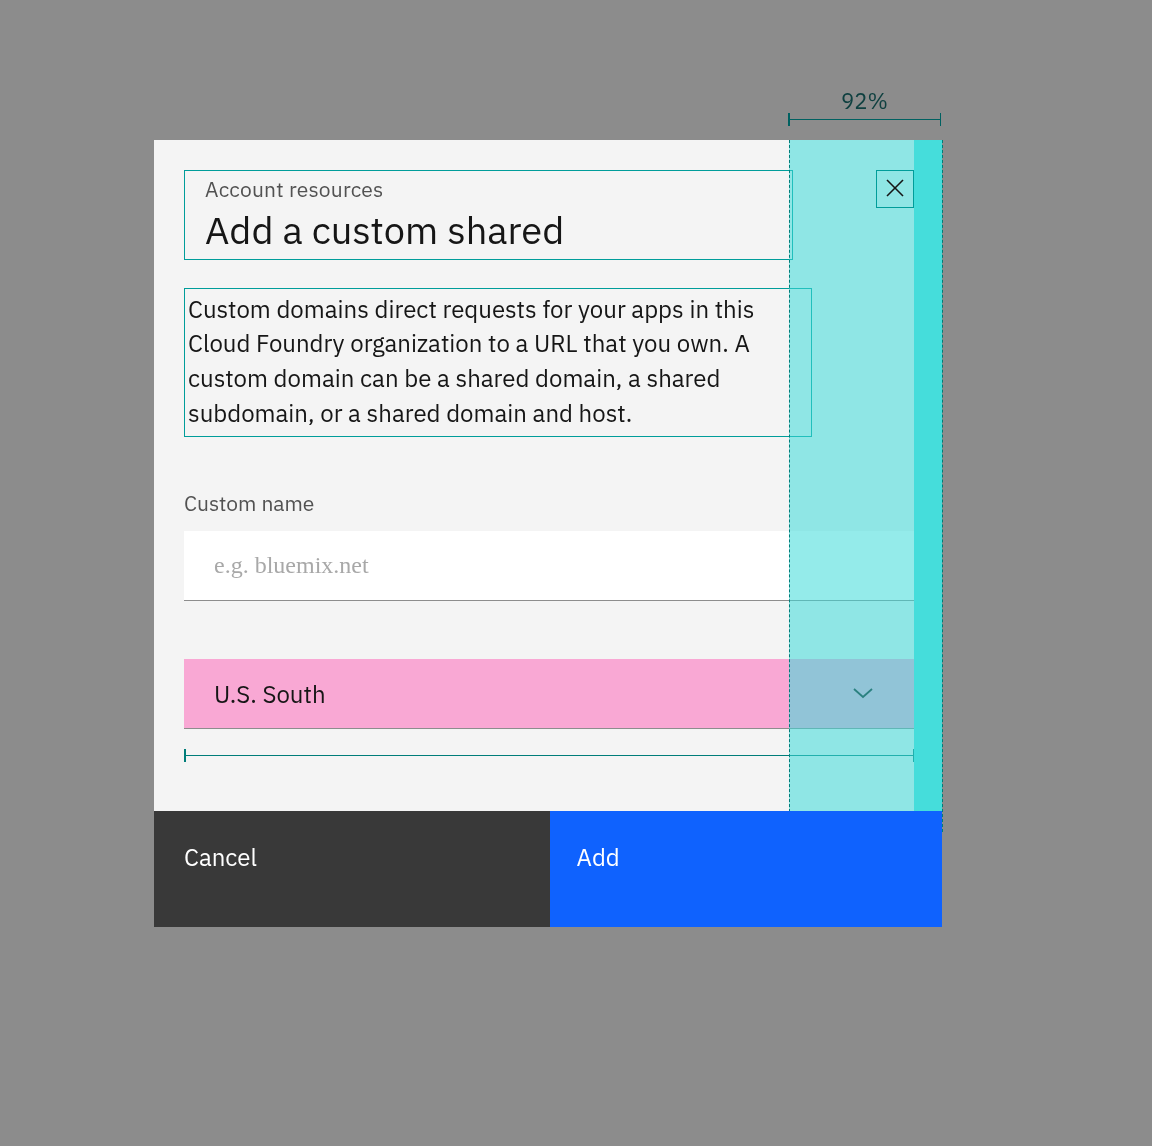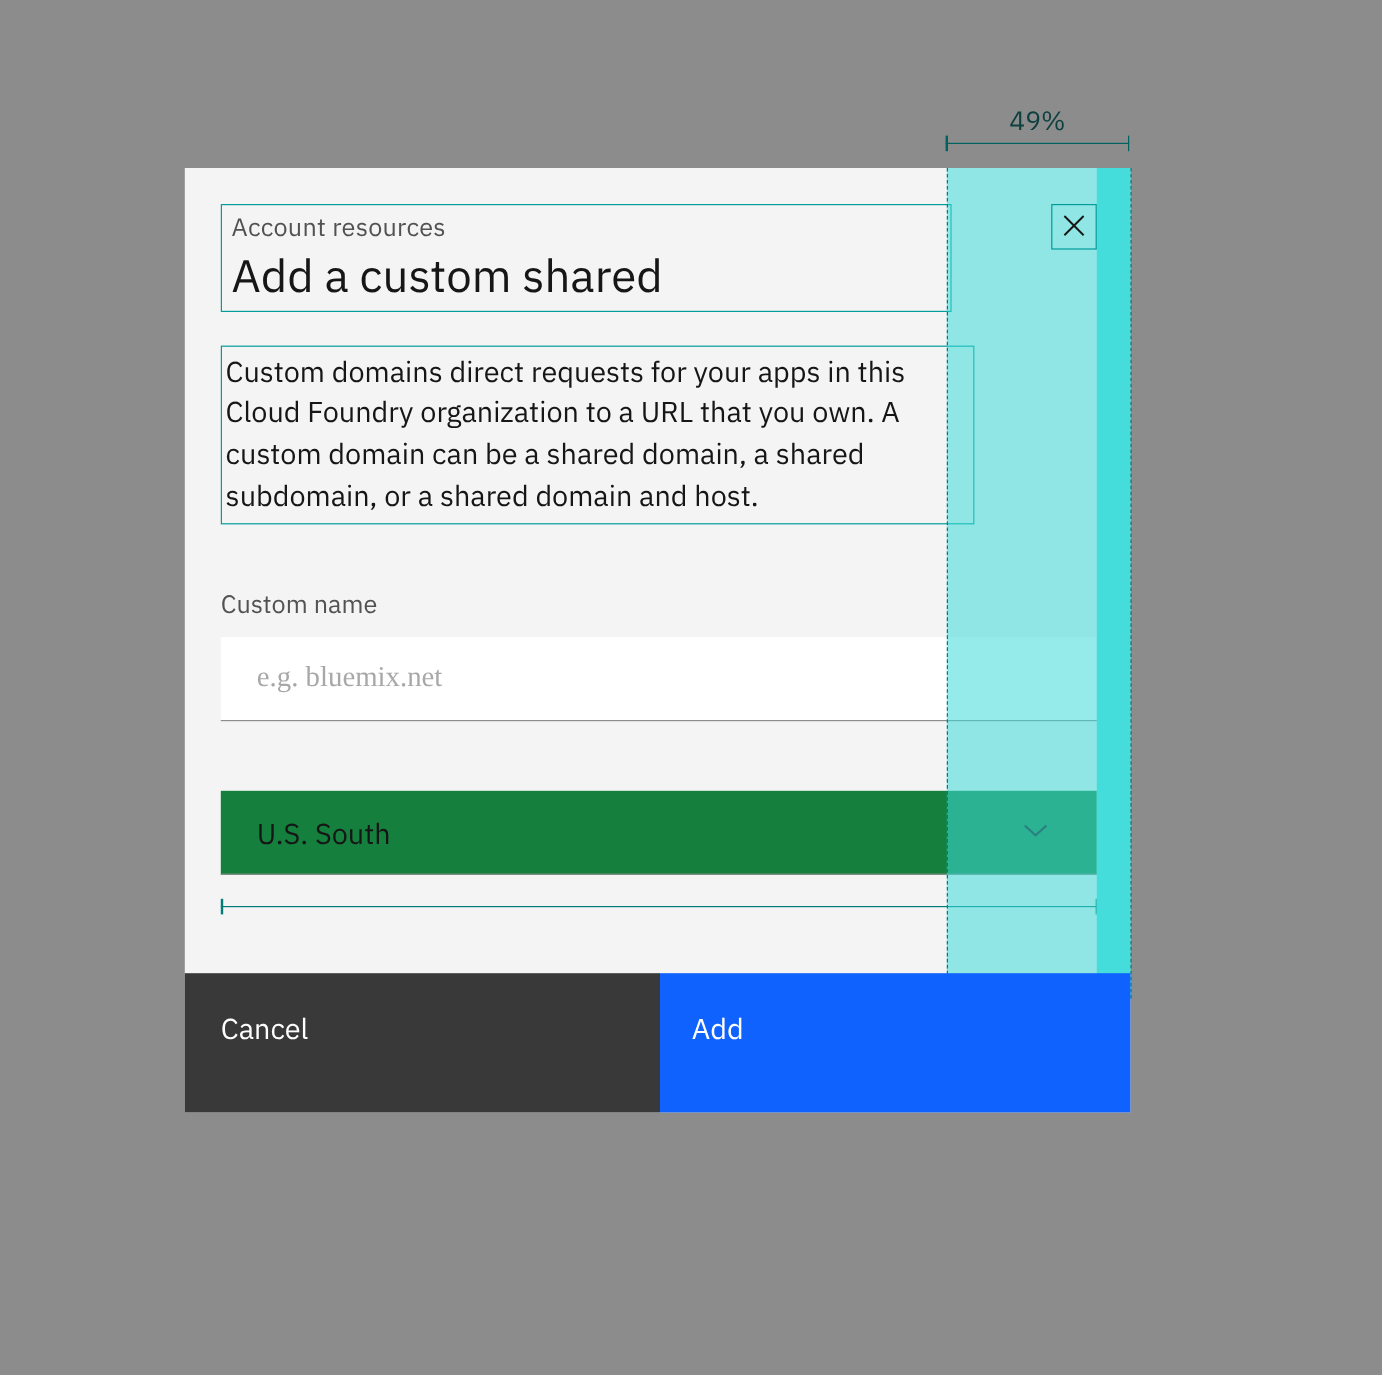--- a/index.html
+++ b/index.html
@@ -102,21 +102,21 @@
     align-items: center;
     justify-content: center;
     cursor: pointer;
     z-index: 5;
   }
   .close-btn svg { width: 20px; height: 20px; }
   .close-btn svg line { stroke: #161616; stroke-width: 1.6; }
 
   .hdr-box {
     border: 1.5px solid #009d9a;
-    padding: 4px 4px 6px 8px;
+    padding: 4px 4px 6px 20px;
     width: 609px;
     margin-bottom: 28px;
   }
   .eyebrow {
     font-size: 21px;
     color: #525252;
     font-weight: 400;
     letter-spacing: 0.2px;
   }
   .title {
@@ -164,21 +164,21 @@
 
   .select-wrap {
     position: relative;
     width: 730px;
   }
   .select {
     width: 100%;
     height: 70px;
     border: none;
     border-bottom: 1px solid #8d8d8d;
-    background: #15803d;
+    background: #f9a8d4;
     padding: 0 60px 0 30px;
     font-size: 24px;
     color: #161616;
     line-height: 70px;
     cursor: pointer;
   }
   .chevron {
     position: absolute;
     right: 40px;
     top: 50%;
@@ -227,21 +227,21 @@
     align-items: flex-start;
     padding-top: 30px;
   }
   .btn-cancel { background: #393939; color: #ffffff; }
   .btn-add    { background: #0f62fe; color: #ffffff; padding-left: 27px; }
 </style>
 </head>
 <body>
 
 <div class="annotation">
-  <div class="annotation-label">49%</div>
+  <div class="annotation-label">92%</div>
   <div class="annotation-bracket"></div>
 </div>
 
 <div class="modal">
 
   <div class="overlay-band"></div>
   <div class="overlay-edge"></div>
   <div class="dashed-line dashed-left"></div>
   <div class="dashed-line dashed-right"></div>
 

